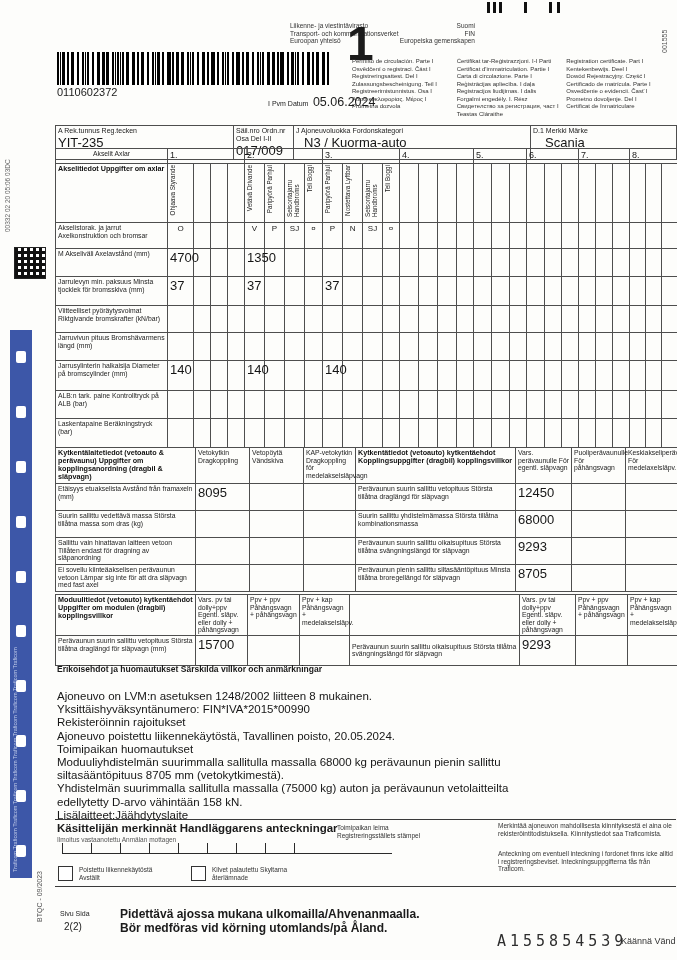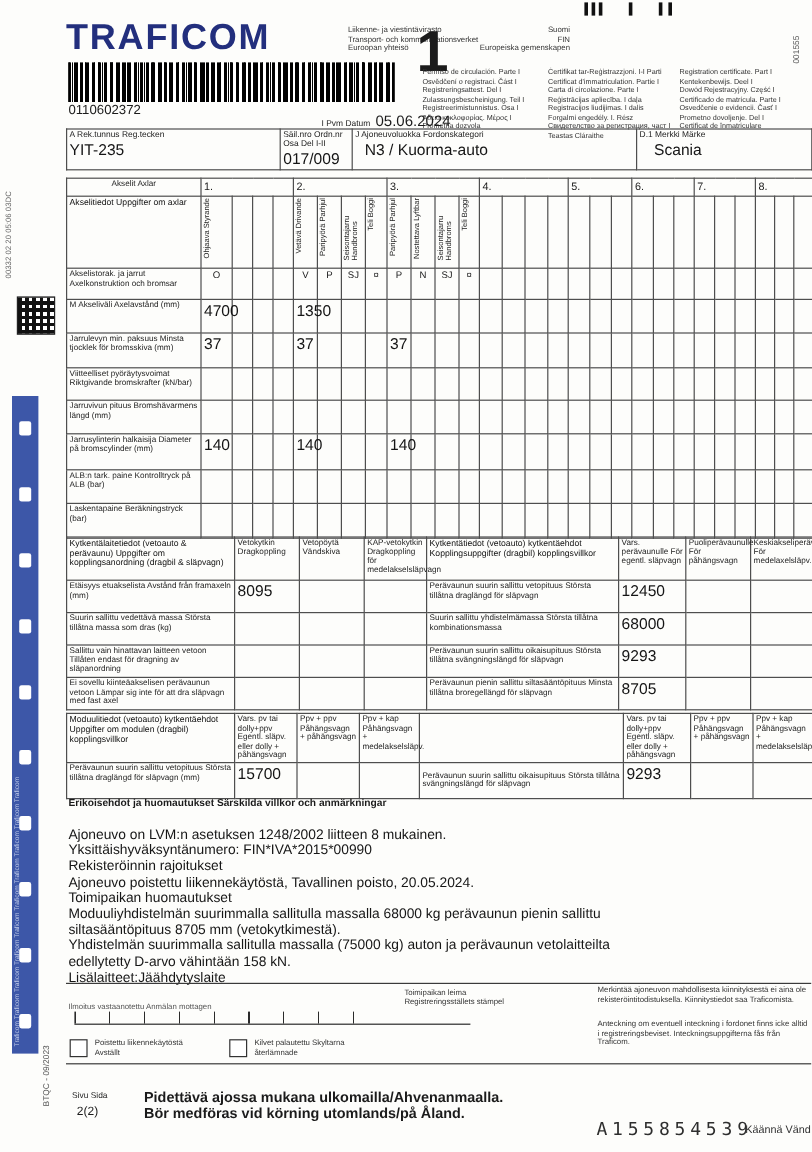--- a/index.html
+++ b/index.html
@@ -6,21 +6,21 @@
   #page{position:relative;width:677px;height:960px;background:#fdfdfb;overflow:hidden;
         font-family:"Liberation Sans",sans-serif;color:#1b1b1b;}
   .abs{position:absolute;}
   .vert{writing-mode:vertical-rl;transform:rotate(180deg);}
   .tiny{font-size:7px;line-height:8px;color:#222;}
   .micro{font-size:6.5px;line-height:7.5px;color:#333;}
   .val{font-size:13px;color:#151515;white-space:nowrap;}
   table{border-collapse:collapse;table-layout:fixed;}
   td,th{border:1px solid #4e4e4e;padding:1px 2px;vertical-align:top;font-weight:normal;text-align:left;overflow:visible;}
   .lbl{font-size:6.8px;line-height:7.6px;color:#1d1d1d;}
-  .lblb{font-size:7.2px;line-height:8px;font-weight:normal;color:#111;}
+  .lblb{font-size:7.2px;line-height:8px;font-weight:bold;color:#111;}
   .axnum{font-size:9px;font-weight:normal;}
   .rotcell{height:54px;}
   .rot{writing-mode:vertical-rl;transform:rotate(180deg);font-size:6.3px;line-height:6.8px;color:#222;max-height:52px;display:inline-block;}
   .code{font-size:8px;text-align:center;}
   .barcode{background-image:
      repeating-linear-gradient(90deg,#000 0 2px,rgba(0,0,0,0) 2px 5px),
      repeating-linear-gradient(90deg,rgba(0,0,0,0) 0 3px,#000 3px 4px,rgba(0,0,0,0) 4px 11px),
      repeating-linear-gradient(90deg,#000 0 1px,#fff 1px 7px);}
   .dmx{background-image:
      repeating-linear-gradient(0deg,#111 0 3px,rgba(0,0,0,0) 3px 6px),
@@ -58,21 +58,20 @@
         <div class="dash"></div>
       <div class="dash"></div>
         <div class="dash"></div>
         <div class="dash"></div>
         <div class="dash"></div>
         <div class="dash"></div>
     </div>
   </div>
   <div class="abs vert tiny" style="left:36px;top:852px;height:70px;color:#555">BTQC - 09/2023</div>
 
-  <div class="abs logo" style="left:55px;top:15px">TRAFICOM</div>
   <div class="abs" style="left:290px;top:22px;width:185px">
     <div style="display:flex;justify-content:space-between">
         <span class="micro">Liikenne- ja viestintävirasto</span>
         <span class="micro">Suomi</span>
       </div>
     <div style="display:flex;justify-content:space-between">
         <span class="micro">Transport- och kommunikationsverket</span>
         <span class="micro">FIN</span>
       </div>
     <div style="display:flex;justify-content:space-between">
@@ -115,21 +114,21 @@
   </div>
 
   <div class="abs barcode" style="left:57px;top:52px;width:272px;height:33px"></div>
   <div class="abs" style="left:57px;top:86px;font-size:11px">0110602372</div>
 
   <div class="abs" style="left:268px;top:92px">
     <span class="tiny">I Pvm Datum</span>
     <span style="font-size:12.5px">05.06.2024</span>
   </div>
 
-  <table class="abs" style="left:55px;top:107px;width:621px">
+  <table class="abs" style="left:55px;top:125px;width:621px">
     <colgroup>
         <col style="width:178px">
         <col style="width:60px">
         <col style="width:237px">
         <col style="width:146px">
       </colgroup>
     <tbody>
         <tr style="height:33px">
       <td>
             <div class="tiny">A Rek.tunnus Reg.tecken</div>
@@ -587,20 +586,21 @@
       <div class="sc-line">Toimipaikan huomautukset</div>
       <div class="sc-line">Moduuliyhdistelmän suurimmalla sallitulla massalla 68000 kg perävaunun pienin sallittu</div>
       <div class="sc-line">siltasääntöpituus 8705 mm (vetokytkimestä).</div>
       <div class="sc-line">Yhdistelmän suurimmalla sallitulla massalla (75000 kg) auton ja perävaunun vetolaitteilta</div>
       <div class="sc-line">edellytetty D-arvo vähintään 158 kN.</div>
       <div class="sc-line">Lisälaitteet:Jäähdytyslaite</div>
     </div>
   </div>
 
   <div class="abs" style="left:55px;top:819px;width:621px;border-top:1.5px solid #3a3a3a"></div>
+  <div class="abs" style="left:57px;top:822px;font-size:11.5px;font-weight:bold">Käsittelijän merkinnät Handläggarens anteckningar</div>
   <div class="abs micro" style="left:57px;top:836px;width:140px;color:#555">Ilmoitus vastaanotettu Anmälan mottagen</div>
   <div class="abs micro" style="left:337px;top:824px;width:110px">Toimipaikan leima Registreringsställets stämpel</div>
   <div class="abs micro" style="left:498px;top:822px;width:176px">Merkintää ajoneuvon mahdollisesta kiinnityksestä ei aina ole rekisteröintitodistuksella. Kiinnitystiedot saa Traficomista.</div>
   <div class="abs micro" style="left:498px;top:850px;width:176px">Anteckning om eventuell inteckning i fordonet finns icke alltid i registreringsbeviset. Inteckningsuppgifterna fås från Traficom.</div>
   <div class="abs ticks" style="left:62px;top:843px;width:242px"></div>
   <div class="abs" style="left:62px;top:853px;width:330px;border-top:1px solid #2a2a2a"></div>
 
   <div class="abs" style="left:58px;top:866px;display:flex;gap:26px">
     <div style="display:flex;gap:6px">
       <div class="chk"></div>

